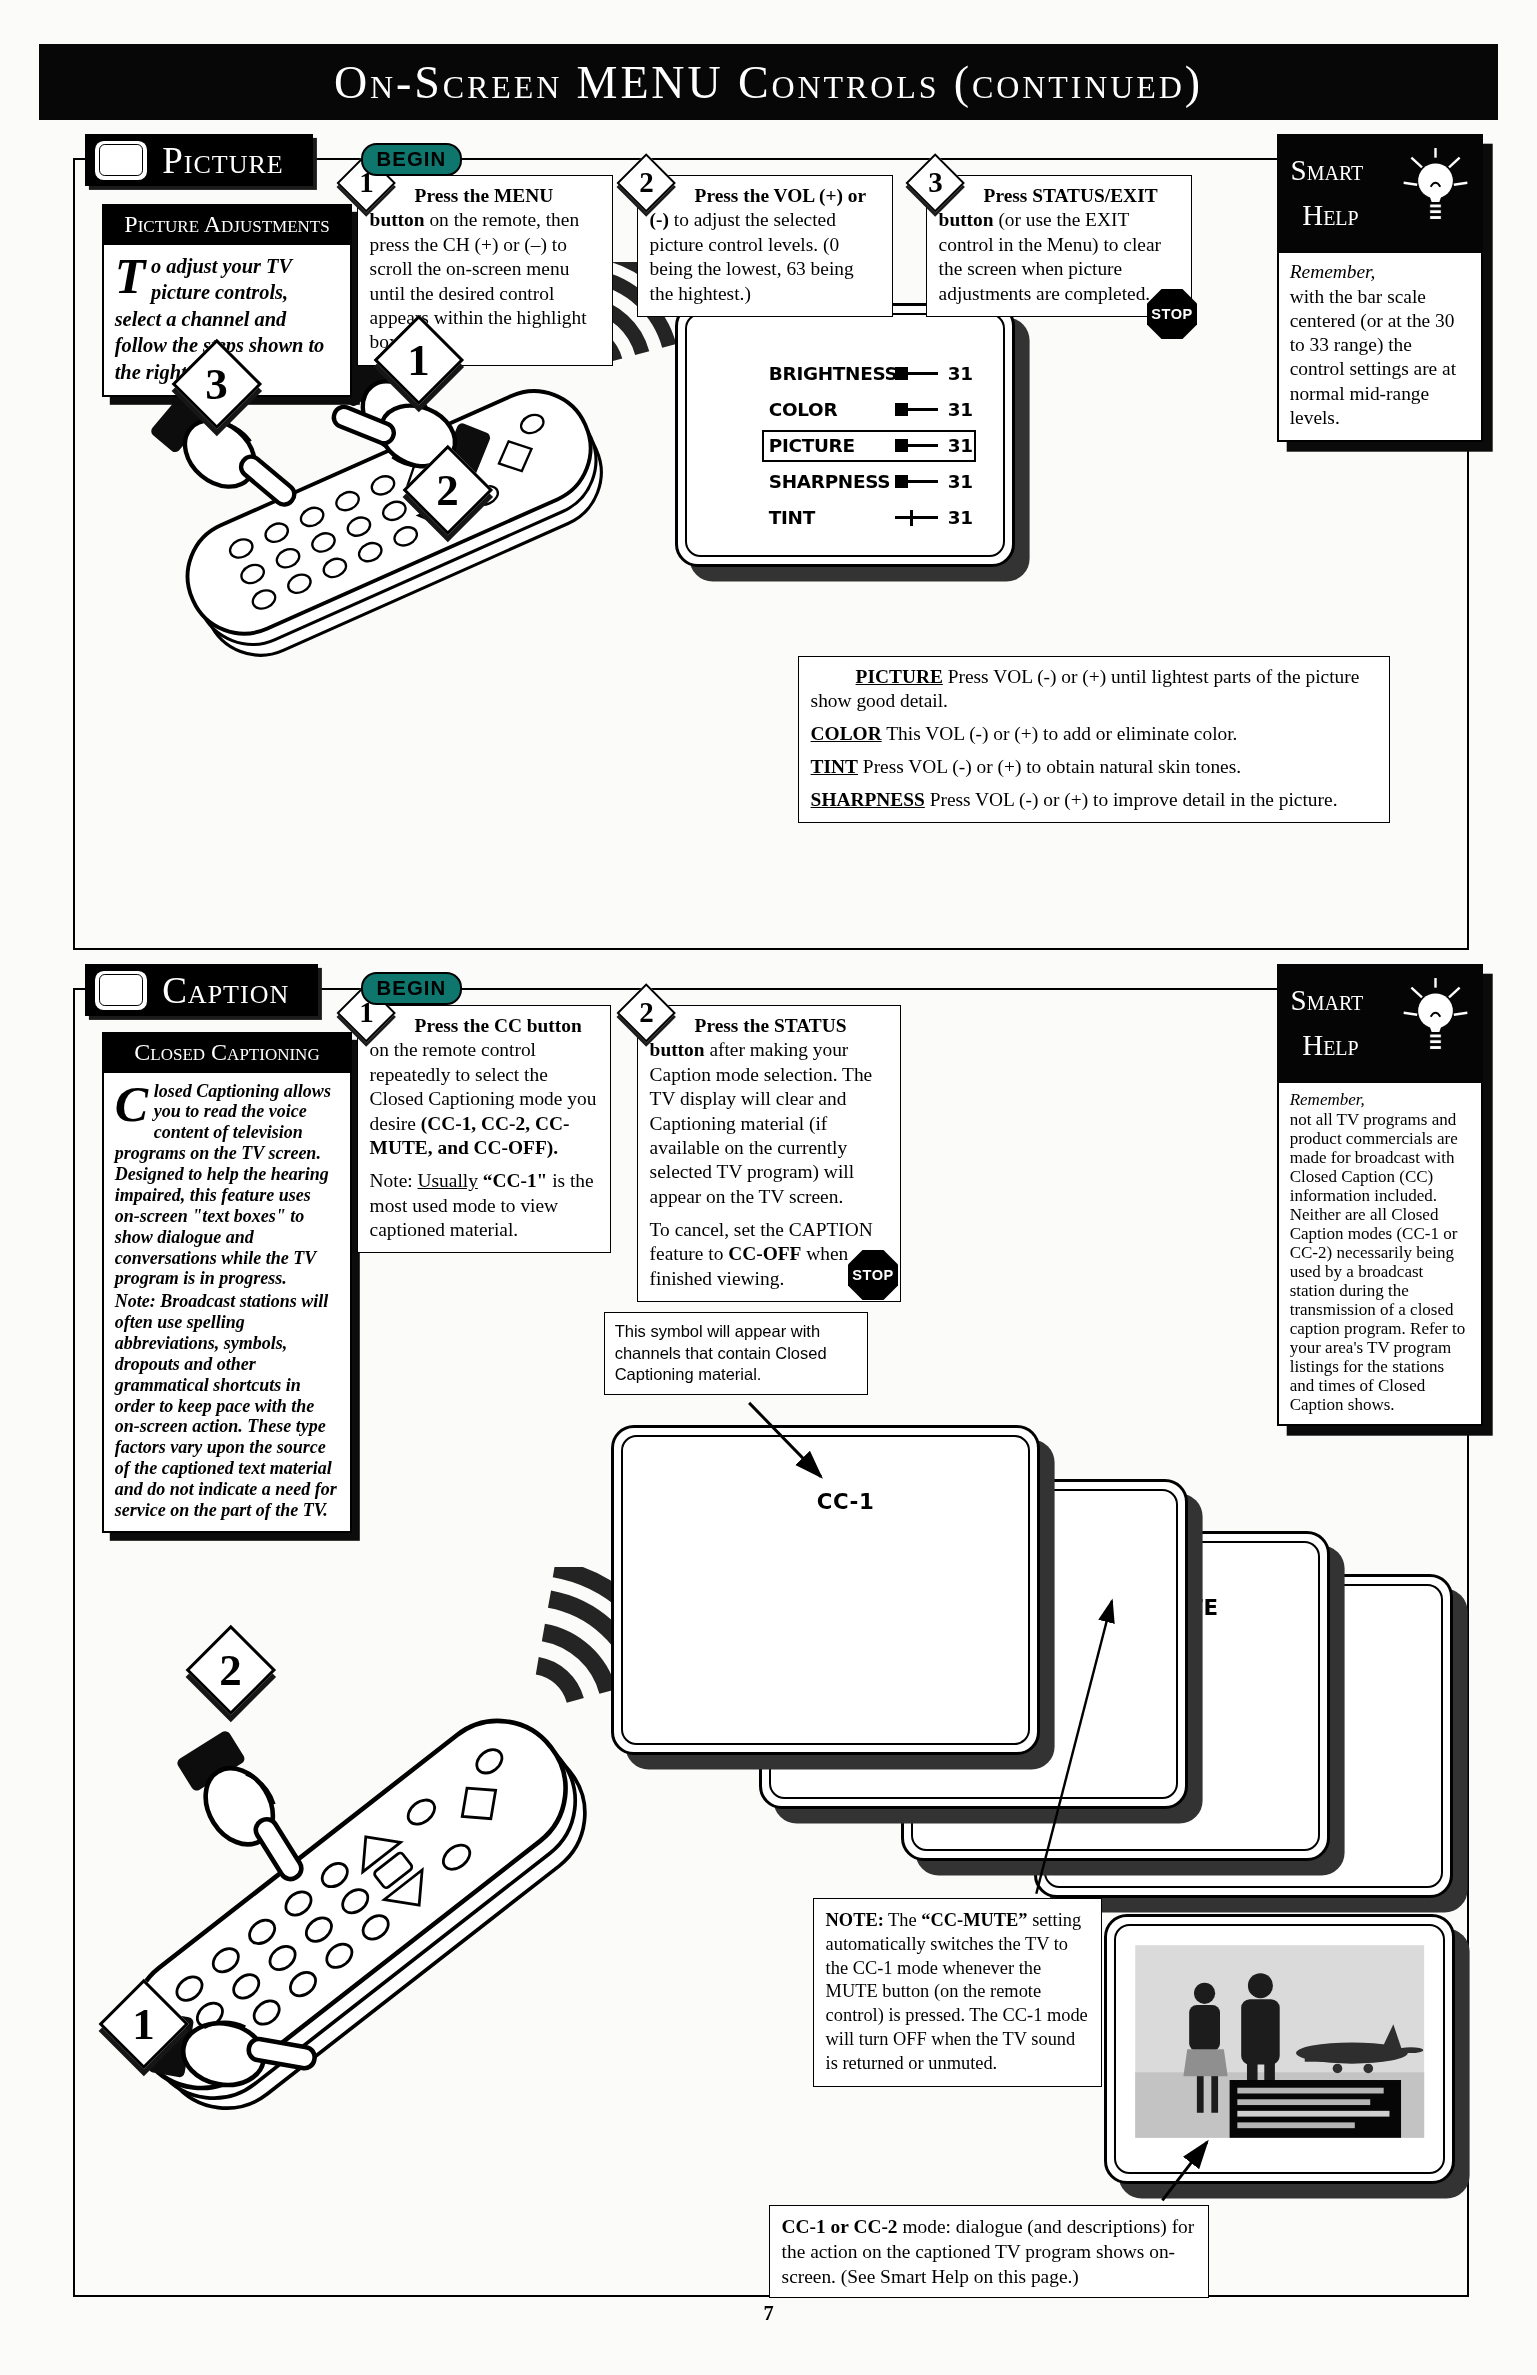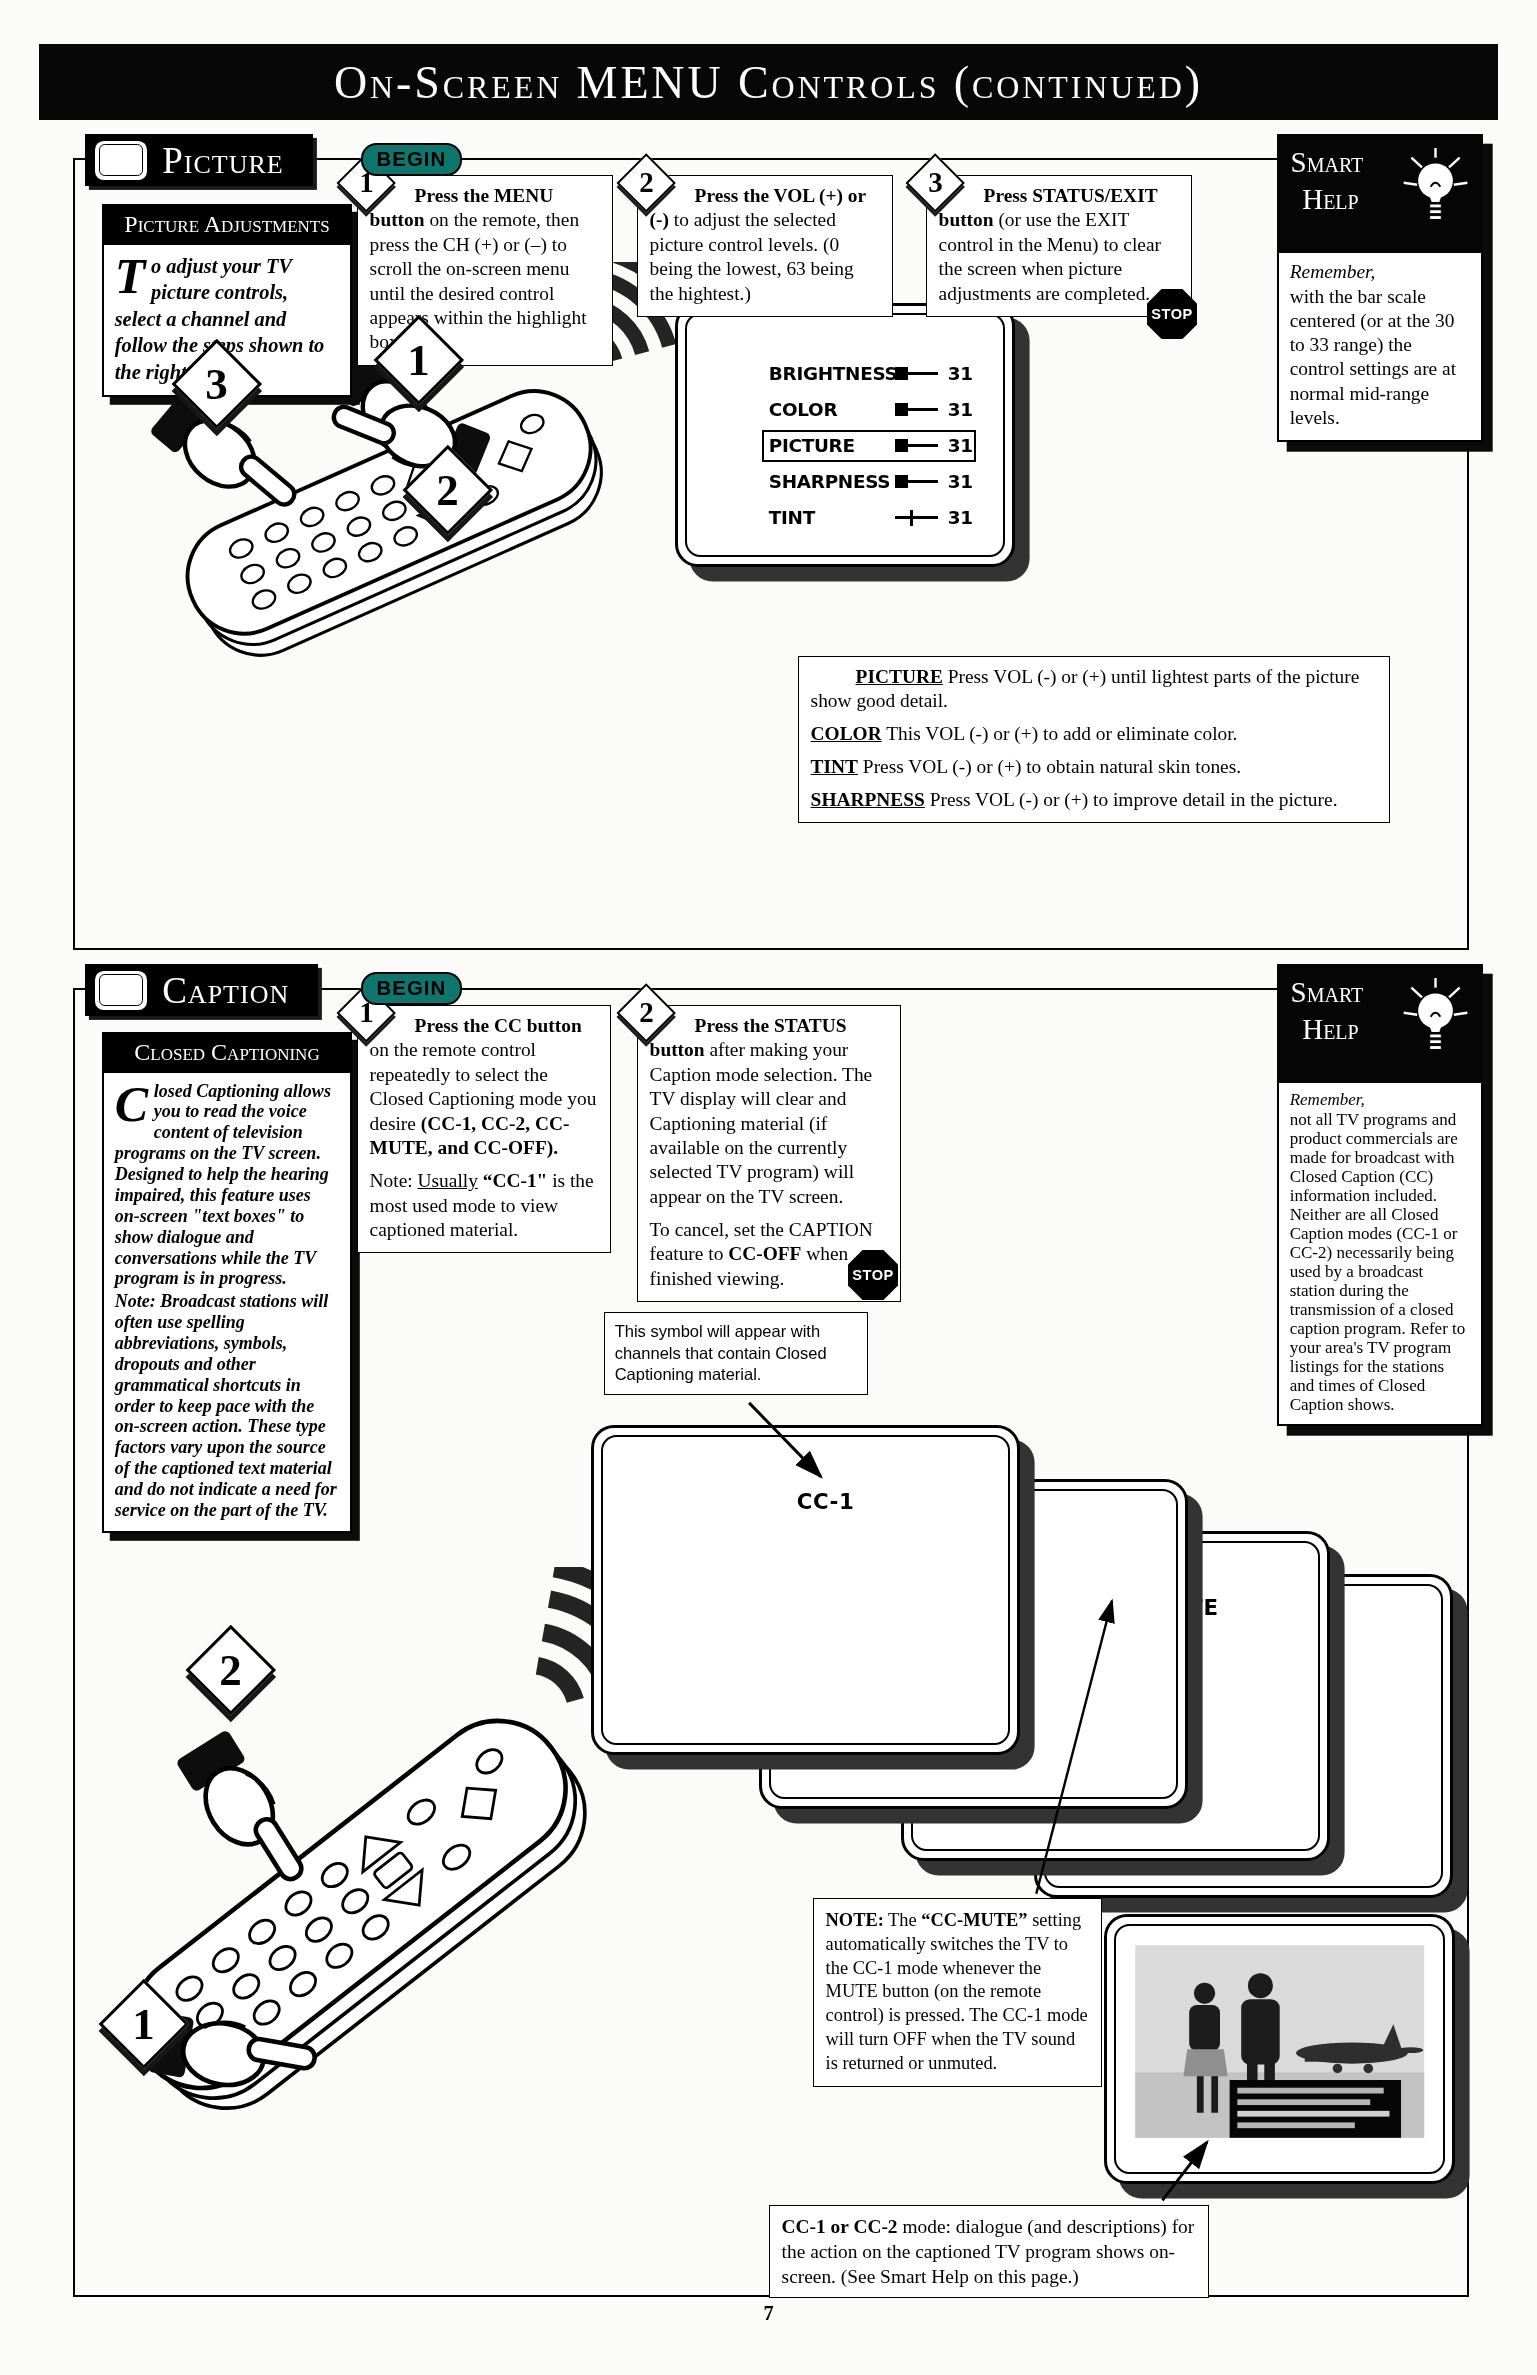--- a/index.html
+++ b/index.html
@@ -74,21 +74,21 @@
   .stop{position:absolute;width:50px;height:50px;background:#000;color:#fff;display:flex;
         align-items:center;justify-content:center;font-family:"Liberation Sans",sans-serif;
         font-weight:bold;font-size:14.6px;letter-spacing:0.5px;z-index:18;
         clip-path:polygon(29% 0,71% 0,100% 29%,100% 71%,71% 100%,29% 100%,0 71%,0 29%);}
   #stop-picture{left:1147px;top:289px;}
   #stop-caption{left:848px;top:1250px;}
 
   
   .smarthelp{position:absolute;width:206px;z-index:16;box-shadow:9.7px 9.7px 0 #0b0b0b;background:#fff;}
   .shhead{position:relative;background:#050505;color:#fff;height:109px;padding:9.7px 0 0 13.6px;}
-  .shhead .l1,.shhead .l2{font-variant:small-caps;font-size:29px;line-height:1.3;}
+  .shhead .l1,.shhead .l2{font-variant:small-caps;font-size:29px;line-height:1.3;margin-top:8px;}
   .shhead .l2{margin-left:11.6px;}
   .bulb{position:absolute;right:5.8px;top:7.8px;height:97px;width:83px;}
   .shbody{border:2.9px solid #000;border-top:none;padding:7.8px 10.7px 9.7px;background:#fff;}
   #sh-picture{left:1277px;top:134px;}
   #sh-picture .shbody{font-size:19.4px;line-height:1.25;}
   #sh-caption{left:1277px;top:964px;}
   #sh-caption .shbody{font-size:17px;line-height:1.12;}
   .shbody .lead{display:block;font-style:italic;}
 
   
@@ -101,21 +101,21 @@
             font-family:"DejaVu Sans",sans-serif;font-weight:bold;font-size:18.4px;letter-spacing:-0.3px;}
   .mlabel{width:124px;}
   .marker{width:50px;position:relative;height:16.5px;flex:0 0 auto;}
   .marker.bar::before{content:"";position:absolute;left:1.9px;top:6.8px;width:43px;height:2.9px;background:#000;}
   .marker.bar::after{content:"";position:absolute;left:1.9px;top:1px;width:13.6px;height:13.6px;background:#000;}
   .marker.cross::before{content:"";position:absolute;left:1.9px;top:6.8px;width:43px;height:2.9px;background:#000;}
   .marker.cross::after{content:"";position:absolute;left:17.5px;top:0;width:2.9px;height:16.5px;background:#000;}
   .mval{margin-left:4.9px;}
   .menu-row.hl::after{content:"";position:absolute;left:-6.8px;right:-2.9px;top:1.9px;bottom:1.9px;border:2.9px solid #000;}
 
-  #cc1{left:591px;top:1425px;width:423px;height:324px;z-index:14;}
+  #cc1{left:611px;top:1425px;width:423px;height:324px;z-index:14;}
   #cc2{left:759px;top:1479px;width:423px;height:324px;z-index:13;}
   #cc3{left:901px;top:1531px;width:423px;height:324px;z-index:12;}
   #cc4{left:1034px;top:1574px;width:413px;height:318px;z-index:11;}
   .cc-label{position:absolute;left:194px;top:52px;font-family:"DejaVu Sans",sans-serif;
             font-weight:bold;font-size:21.3px;letter-spacing:0.5px;}
   #tv-photo{left:1104px;top:1914px;width:345px;height:264px;z-index:10;}
   #tv-photo svg{width:100%;height:100%;display:block;}
 
   
   .callout{position:absolute;left:604px;top:1312px;width:243px;border:1.9px solid #000;background:#fff;

